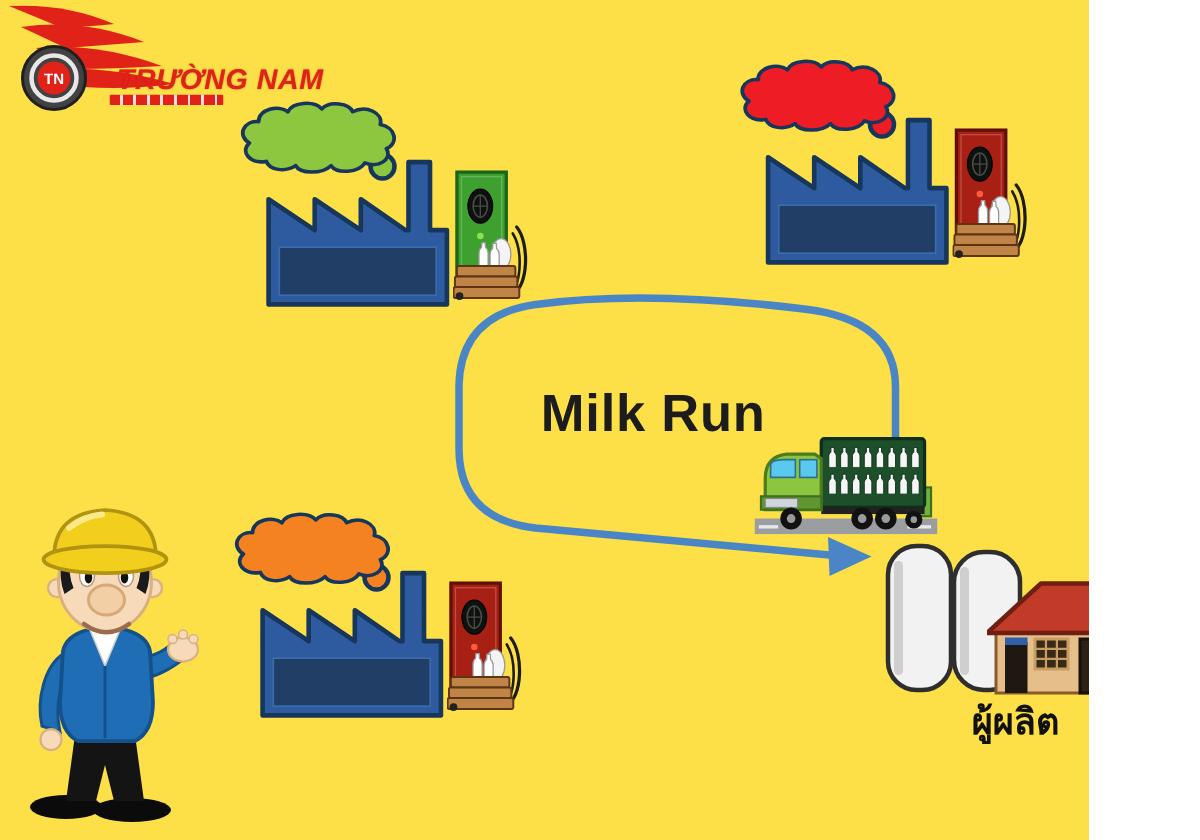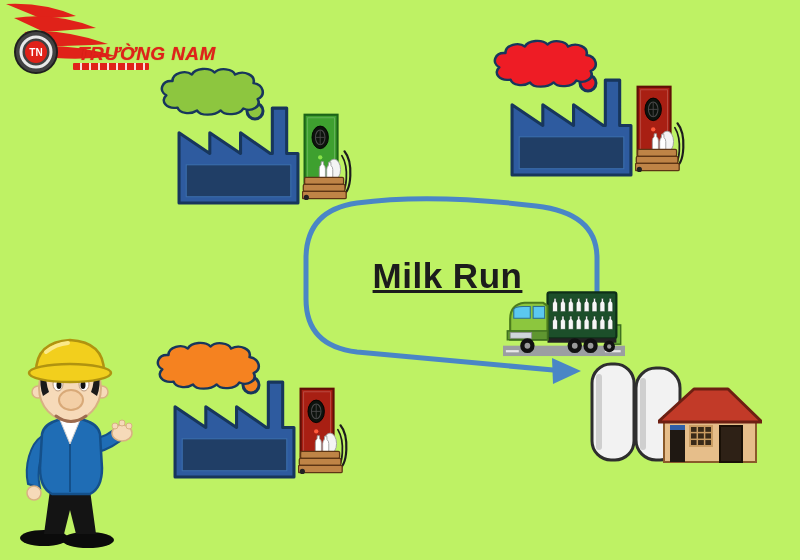--- a/index.html
+++ b/index.html
@@ -1,23 +1,23 @@
 <!DOCTYPE html>
 <html><head>
 <meta charset="utf-8">
 <style>
   html,body{margin:0;padding:0;background:#fff;}
-  .stage{position:relative;width:800px;height:560px;background:#bef264;overflow:hidden;
+  .stage{position:relative;width:726px;height:560px;background:#fde047;overflow:hidden;
          font-family:"Liberation Sans",sans-serif;}
   .abs{position:absolute;}
   svg{display:block;}
   
-  .milkrun-title{position:absolute;left:360px;top:256px;width:175px;height:42px;
+  .milkrun-title{position:absolute;left:348px;top:256px;width:175px;height:42px;
     font-size:35px;font-weight:600;color:var(--title-color,#1c1c1c);
-    text-align:center;letter-spacing:.5px;z-index:4;text-decoration:underline;}
+    text-align:center;letter-spacing:.5px;z-index:4;}
   
   .producer-label{position:absolute;left:616px;top:461px;width:122px;text-align:center;
     font-size:24px;font-weight:600;color:#111;z-index:4;
     font-family:"DejaVu Sans","Liberation Sans",sans-serif;}
   
   .logo{position:absolute;left:0;top:0;width:190px;height:80px;z-index:6;}
   .brand-text{position:absolute;left:57px;top:43px;font-style:italic;font-weight:800;
     font-size:19px;color:var(--brand,#e02219);letter-spacing:.4px;white-space:nowrap;
     text-shadow:0 0 1px rgba(170,20,15,.6);margin-left:21px;}
   .tagline-bar{position:absolute;left:73px;top:63px;width:76px;height:7px;
@@ -200,14 +200,15 @@
       <circle cx="32" cy="50" r="15" fill="none" stroke="#e8e8e8" stroke-width="3"></circle>
       <circle cx="32" cy="50" r="11" fill="var(--brand,#e02219)"></circle>
       <text x="32" y="54" text-anchor="middle" font-size="10" font-weight="bold" fill="#fff" font-family="Liberation Sans, sans-serif">TN</text>
     </svg>
     <div class="brand-text">TRƯỜNG NAM</div>
     <div class="tagline-bar"></div>
   </div>
 
   <div class="milkrun-title">Milk Run</div>
 
+  <div class="producer-label">ผู้ผลิต</div>
 
 </div>
 
 </body></html>

